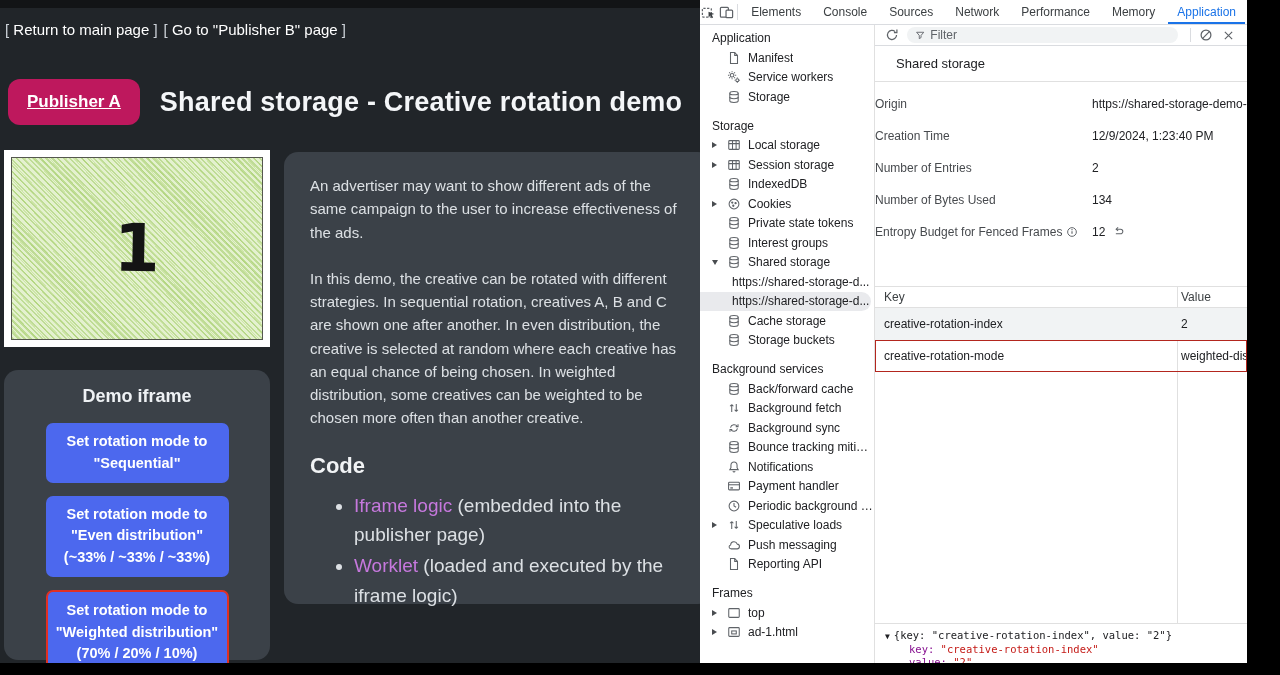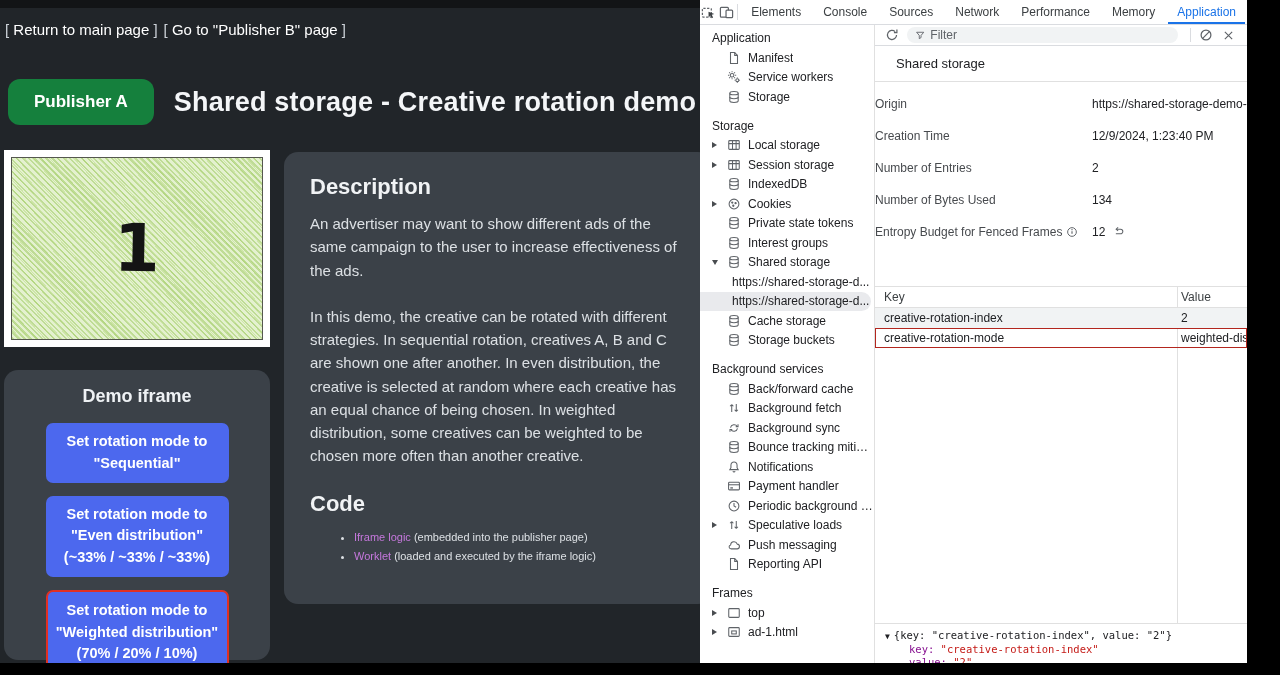--- a/index.html
+++ b/index.html
@@ -7,21 +7,21 @@
   body { font-family:"Liberation Sans", sans-serif; position:relative; }
 
   
   .page { position:absolute; left:0; top:0; width:733px; height:663px; background:#212529; color:#dde1e5; overflow:hidden; }
   .page::before { content:""; position:absolute; top:0; left:0; right:0; height:8px; background:rgba(0,0,0,.45); }
   .nav { position:absolute; left:5px; top:21px; font-size:15px; }
   .nav .bracket { color:#cdd2d8; }
   .nav a { color:#ffffff; text-decoration:none; cursor:pointer; }
   .nav .navsep { display:inline-block; width:6px; }
   .hdr { position:absolute; left:8px; top:79px; display:flex; align-items:center; gap:20px; }
-  .badge { background:#15803d; color:#fff; font-weight:700; font-size:17px; padding:13px 26px; border-radius:12px; }
+  .badge { background:#be185d; color:#fff; font-weight:700; font-size:17px; padding:13px 19px; border-radius:12px;text-decoration:underline; }
   .title { color:#f4f6f8; font-weight:700; font-size:27px; letter-spacing:.2px; }
 
   .creative { position:absolute; left:4px; top:150px; width:266px; height:197px; background:#fff; padding:7px; }
   .creative-inner { width:100%; height:100%; border:1px solid #55574f; display:flex; align-items:center; justify-content:center;
       background:
         repeating-linear-gradient(45deg, rgba(154,199,92,.50) 0 1.6px, rgba(255,255,255,0) 1.6px 4.2px),
         repeating-linear-gradient(47deg, rgba(190,222,140,.6) 0 1px, rgba(255,255,255,0) 1px 6px),
         #e4f1cf; }
   .creative-num { font-family:"DejaVu Sans", sans-serif; font-weight:700; font-size:66px; color:#141414; transform:rotate(1deg); }
 
@@ -30,21 +30,21 @@
   .demo-btn { display:block; width:183px; margin:0 auto 13px auto; background:#4c68ee; border:0; border-radius:7px;
       color:#fff; font-family:"Liberation Sans",sans-serif; font-weight:700; font-size:14.5px; line-height:1.5;
       padding:8px 6px; text-align:center; cursor:pointer; }
   .demo-btn.highlighted { border:2px solid #e03024; }
 
   .desc-panel { position:absolute; left:284px; top:152px; width:428px; height:452px; background:#3b4148; border-radius:14px; padding:22px 26px; }
   .desc-panel h2 { color:#f1f3f5; font-size:22px; font-weight:700; margin-bottom:12px; }
   .desc-panel p { font-size:15px; line-height:1.55; color:#dce0e4; margin-bottom:23px; }
   .desc-panel h2.code-h { margin-top:2px; }
   .desc-panel ul { margin-left:44px; margin-top:10px; }
-  .desc-panel li { font-size:11px; line-height:1.55; color:#dce0e4; margin-bottom:2px; }
+  .desc-panel li { font-size:19px; line-height:1.55; color:#dce0e4; margin-bottom:2px; }
   .desc-panel li a { color:#c678dd; text-decoration:none; cursor:pointer; }
 
   
   .devtools { position:absolute; left:700px; top:0; width:547px; height:663px; background:#fff; color:#202124; font-size:12px; }
   .tabbar { height:25px; display:flex; align-items:stretch; border-bottom:1px solid #dadce0; background:#fff; }
   .tbtn { width:26px; display:flex; align-items:center; justify-content:center; cursor:pointer; }
   .tabsep { width:1px; background:#dadce0; margin:4px 2px; }
   .tab { display:flex; align-items:center; padding:0 11px; color:#3c4043; cursor:pointer; position:relative; }
   .tab.active { color:#1a73e8; }
   .tab.active::after { content:""; position:absolute; left:2px; right:2px; bottom:0; height:2px; background:#1a73e8; }
@@ -71,21 +71,21 @@
   .toolsep { width:1px; height:14px; background:#dadce0; margin:0 4px; }
 
   .panel-title { padding:10px 0 10px 21px; font-size:13px; color:#202124; border-bottom:1px solid #e0e0e0; flex:none; }
   .report { padding-top:6px; flex:none; height:204px; }
   .report-row { display:flex; height:32px; align-items:center; }
   .report-label { width:205px; flex:none; text-align:right; color:#474a4e; white-space:nowrap; display:flex; align-items:center; gap:4px; }
   .report-value { margin-left:12px; color:#202124; white-space:nowrap; overflow:hidden; display:flex; align-items:center; gap:8px; }
 
   .kv-table { flex:1; position:relative; border-top:1px solid #e0e0e0; min-height:0; }
   .kv-table .coldiv { position:absolute; left:302px; top:0; bottom:0; width:1px; background:#e0e0e0; }
-  .kv-tr { display:flex; height:20px; align-items:center; position:relative; }
+  .kv-tr { display:flex; height:32px; align-items:center; position:relative; }
   .kv-tr.kv-head { border-bottom:1px solid #e0e0e0; height:21px; color:#3c4043; }
   .kv-tr.stripe { background:#f1f3f4; }
   .kv-tr.redrow { outline:1.5px solid #b3261e; outline-offset:-1px; z-index:2; }
   .kv-key { width:302px; flex:none; padding-left:9px; white-space:nowrap; overflow:hidden; }
   .kv-val { padding-left:4px; white-space:nowrap; overflow:hidden; flex:1; }
 
   .preview { border-top:1px solid #e0e0e0; flex:none; height:40px; overflow:hidden; font-family:"DejaVu Sans Mono", monospace; font-size:10.5px; padding:5px 0 0 10px; color:#202124; }
   .p-line { line-height:13px; white-space:nowrap; }
   .p-line .tri { font-size:8px; color:#202124; margin-right:4px; }
   .p-line.indent { padding-left:24px; }
@@ -115,21 +115,20 @@
   <div class="demo-panel">
     <div class="demo-title">Demo iframe</div>
     <div id="demo-buttons">
         <button class="demo-btn">Set rotation mode to "Sequential"</button>
         <button class="demo-btn">Set rotation mode to "Even distribution" (~33% / ~33% / ~33%)</button>
         <button class="demo-btn highlighted">Set rotation mode to "Weighted distribution" (70% / 20% / 10%)</button>
       </div>
   </div>
 
   <div class="desc-panel">
-    <h2>Description</h2>
     <p>An advertiser may want to show different ads of the same campaign to the user to increase effectiveness of the ads.</p>
     <p>In this demo, the creative can be rotated with different strategies. In sequential rotation, creatives A, B and C are shown one after another. In even distribution, the creative is selected at random where each creative has an equal chance of being chosen. In weighted distribution, some creatives can be weighted to be chosen more often than another creative.</p>
     <h2 class="code-h">Code</h2>
     <ul id="code-list">
         <li><a>Iframe logic</a><span> (embedded into the publisher page)</span></li>
         <li><a>Worklet</a><span> (loaded and executed by the iframe logic)</span></li>
       </ul>
   </div>
 </div>
 

